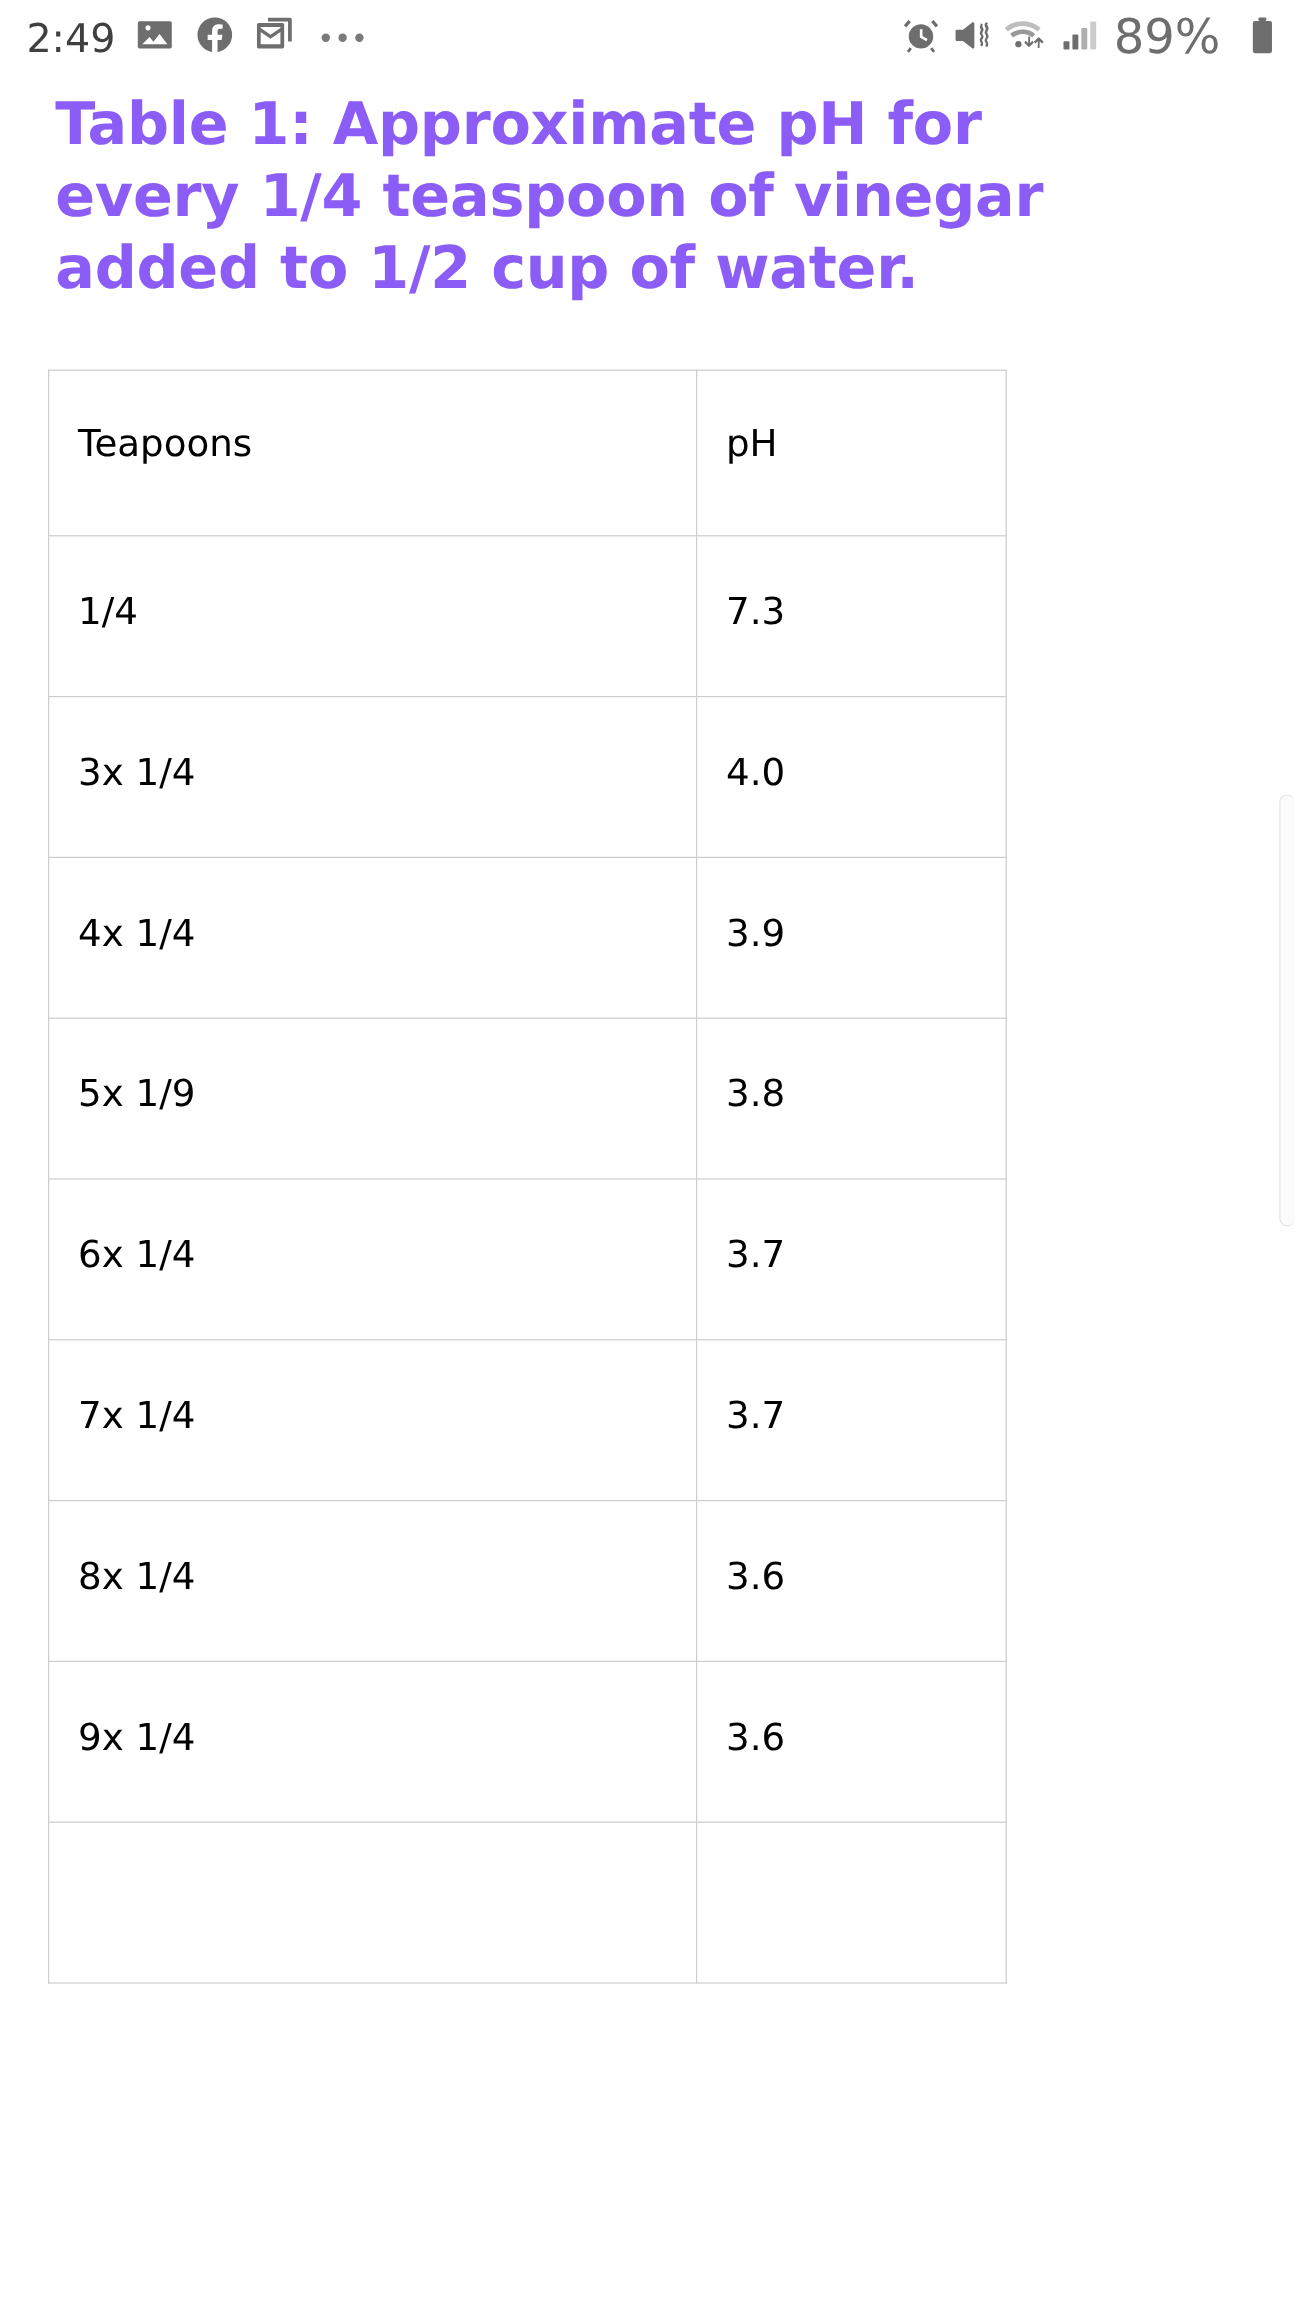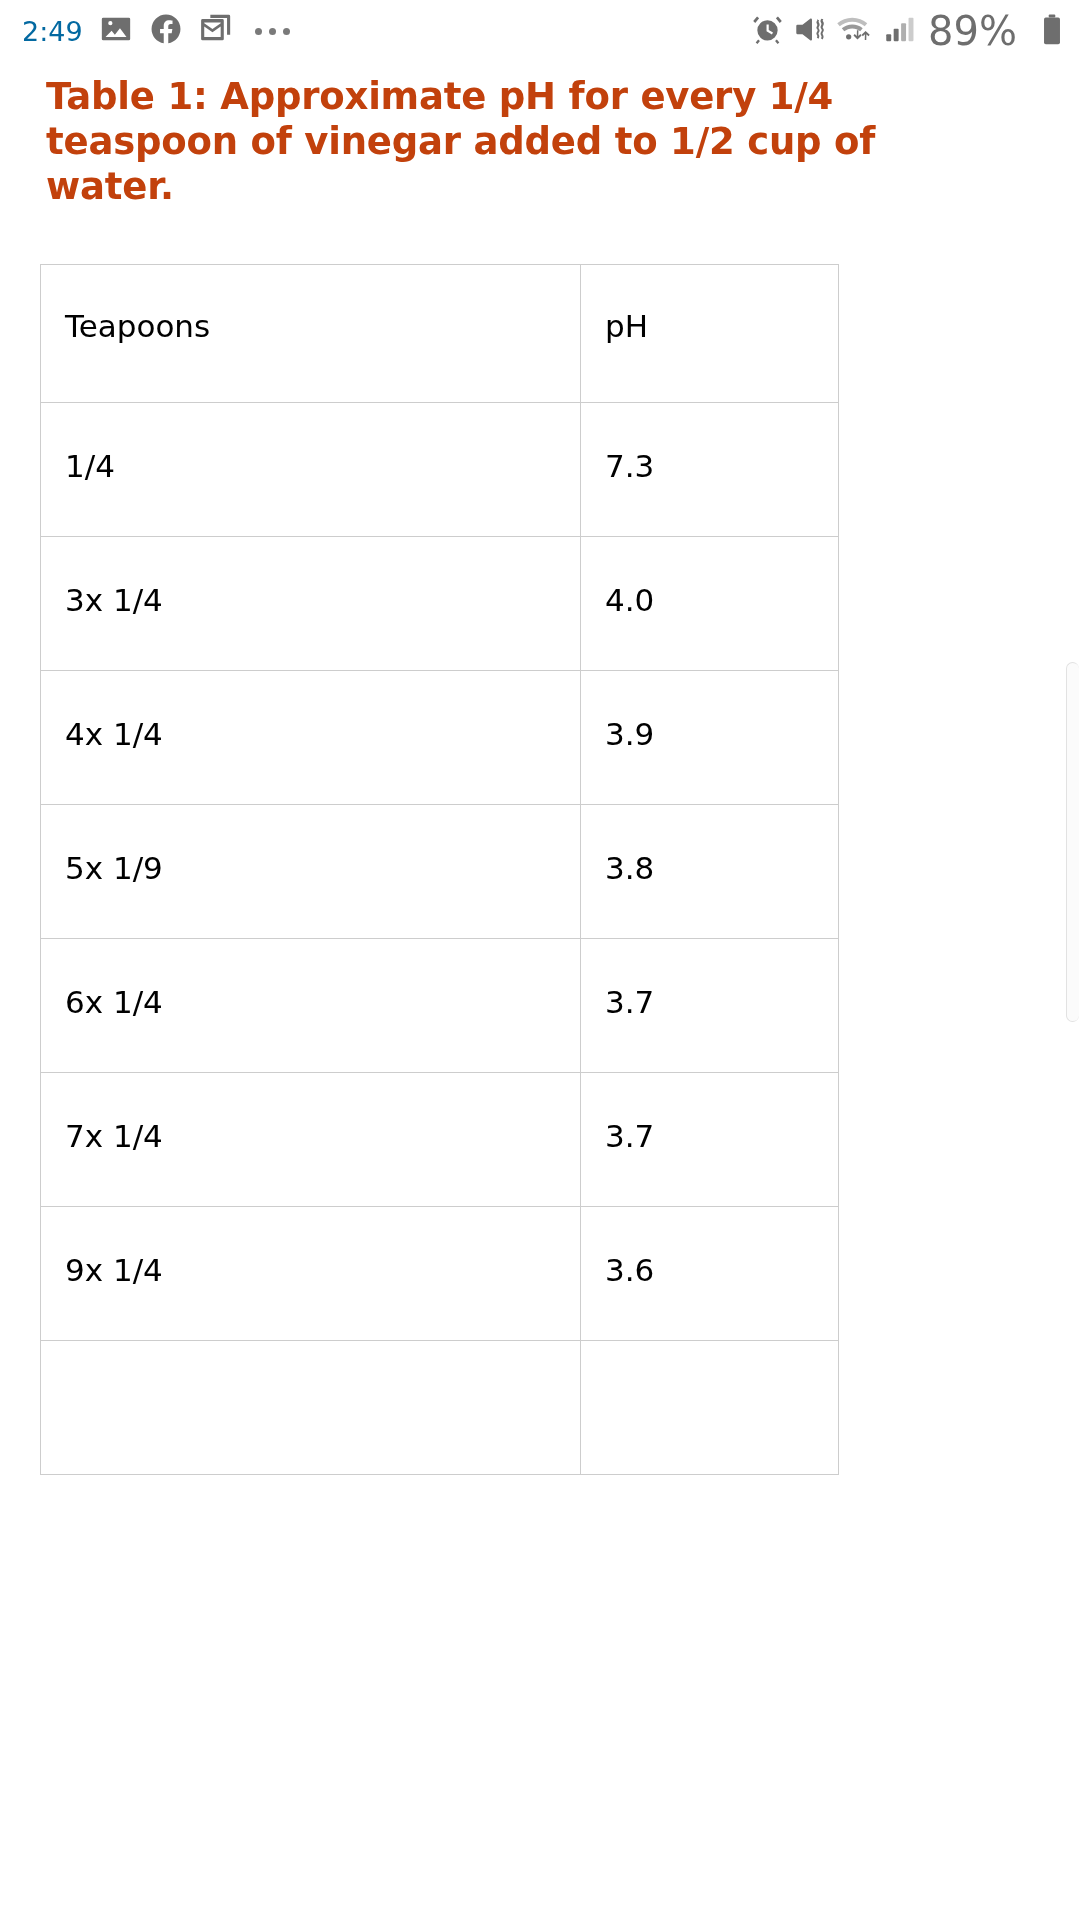--- a/index.html
+++ b/index.html
@@ -27,23 +27,23 @@
     background: #ffffff;
     color: #707070;
   }
   .sb-left, .sb-right {
     display: flex;
     align-items: center;
   }
   .sb-left { gap: 16px; }
   .sb-right { gap: 9px; }
   .sb-clock {
-    font-size: 27px;
-    font-family: "DejaVu Sans", sans-serif;
-    color: #0369a1;
+    font-size: 33px;
+    font-family: "DejaVu Sans", sans-serif;
+    color: #404040;
     letter-spacing: 0px;
     line-height: 1;
   }
   .sb-battpct {
     font-size: 40px;
     color: #6e6e6e;
     line-height: 1;
     margin-left: 3px;
     margin-right: 16px;
   }
@@ -65,23 +65,23 @@
   
   .content {
     padding: 0 22px 0 46px;
     box-sizing: border-box;
   }
   .caption {
     margin: 0;
     padding-top: 12px;
     font-family: "DejaVu Sans", sans-serif;
     font-weight: bold;
-    font-size: 37px;
+    font-size: 49px;
     line-height: 1.22;
-    color: #c2410c;
+    color: #8b5cf6;
     letter-spacing: -0.2px;
     max-width: 880px;
   }
 
   
   .table-wrap {
     margin-top: 55px;
     margin-left: -6px;
   }
   table.ph-table {
@@ -248,20 +248,24 @@
         </tr>
         <tr>
           <td>6x 1/4</td>
           <td>3.7</td>
         </tr>
         <tr>
           <td>7x 1/4</td>
           <td>3.7</td>
         </tr>
         <tr>
+          <td>8x 1/4</td>
+          <td>3.6</td>
+        </tr>
+        <tr>
           <td>9x 1/4</td>
           <td>3.6</td>
         </tr>
         <tr>
           <td></td>
           <td></td>
         </tr>
       </tbody>
     </table>
   </div>

